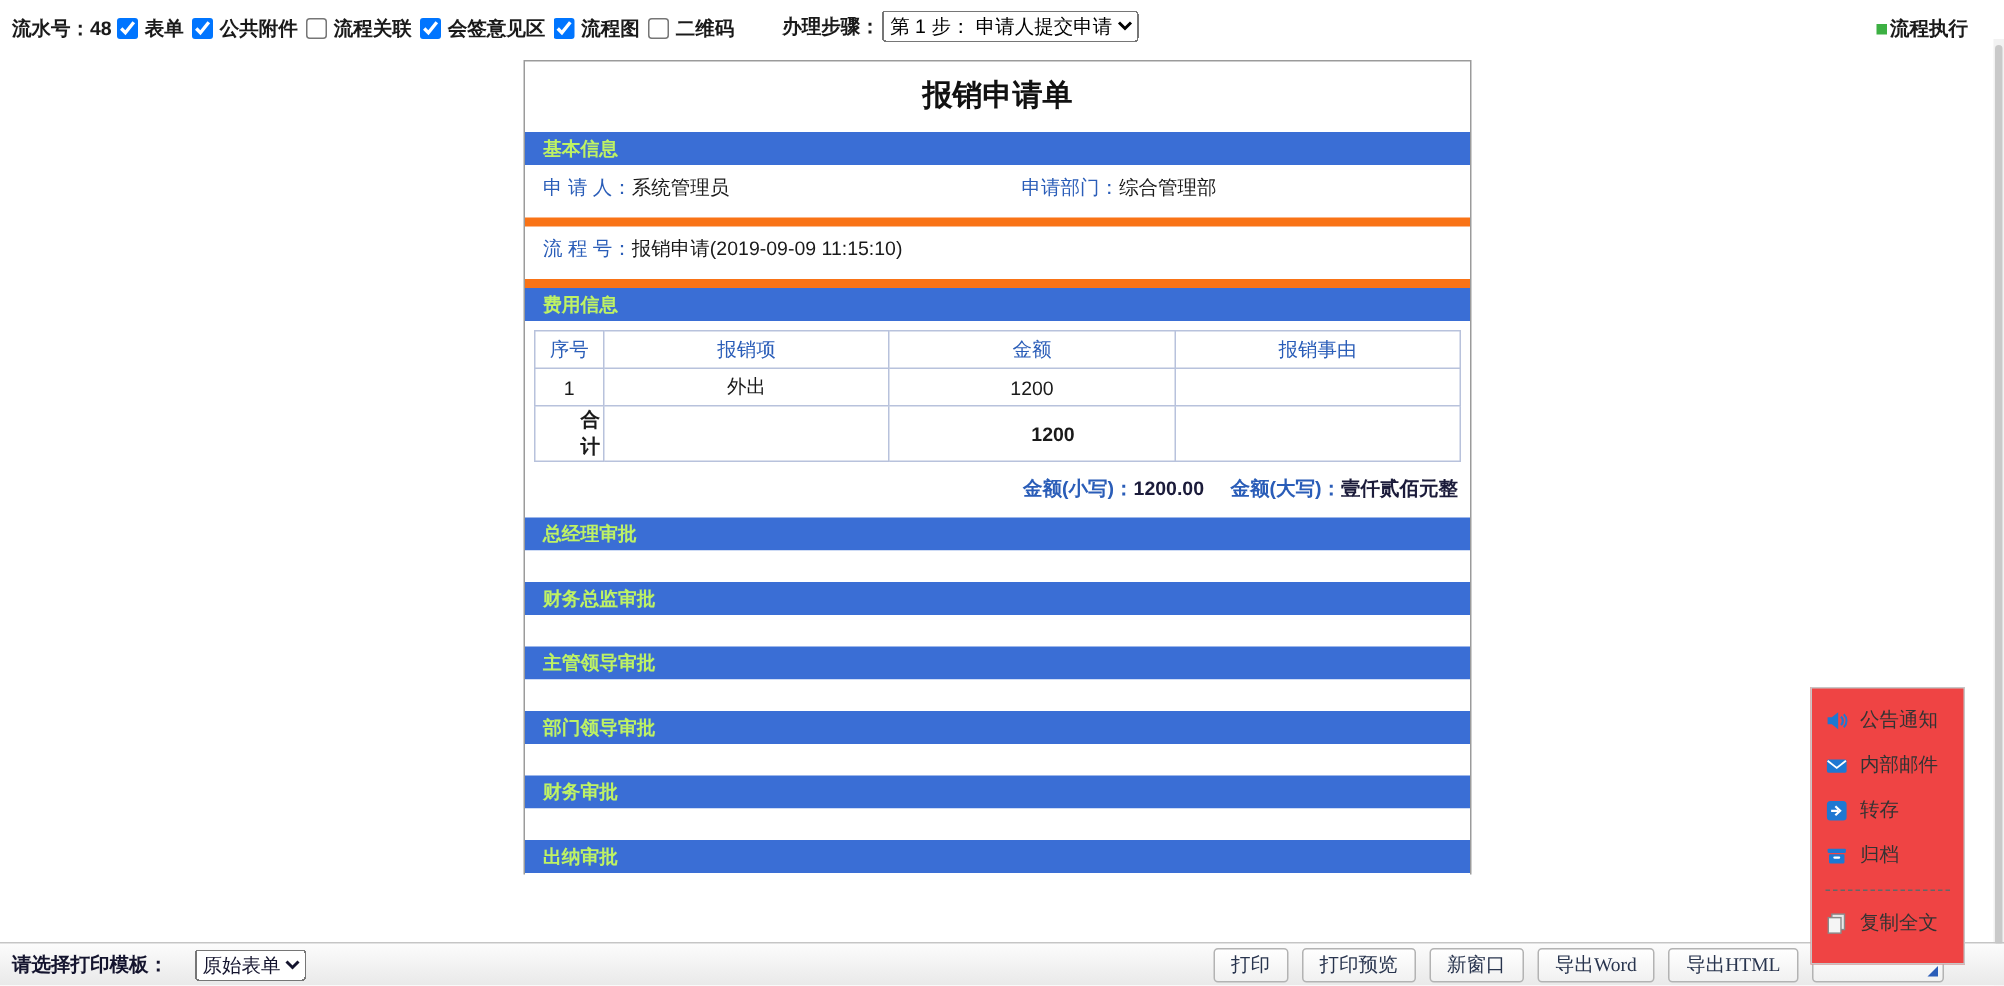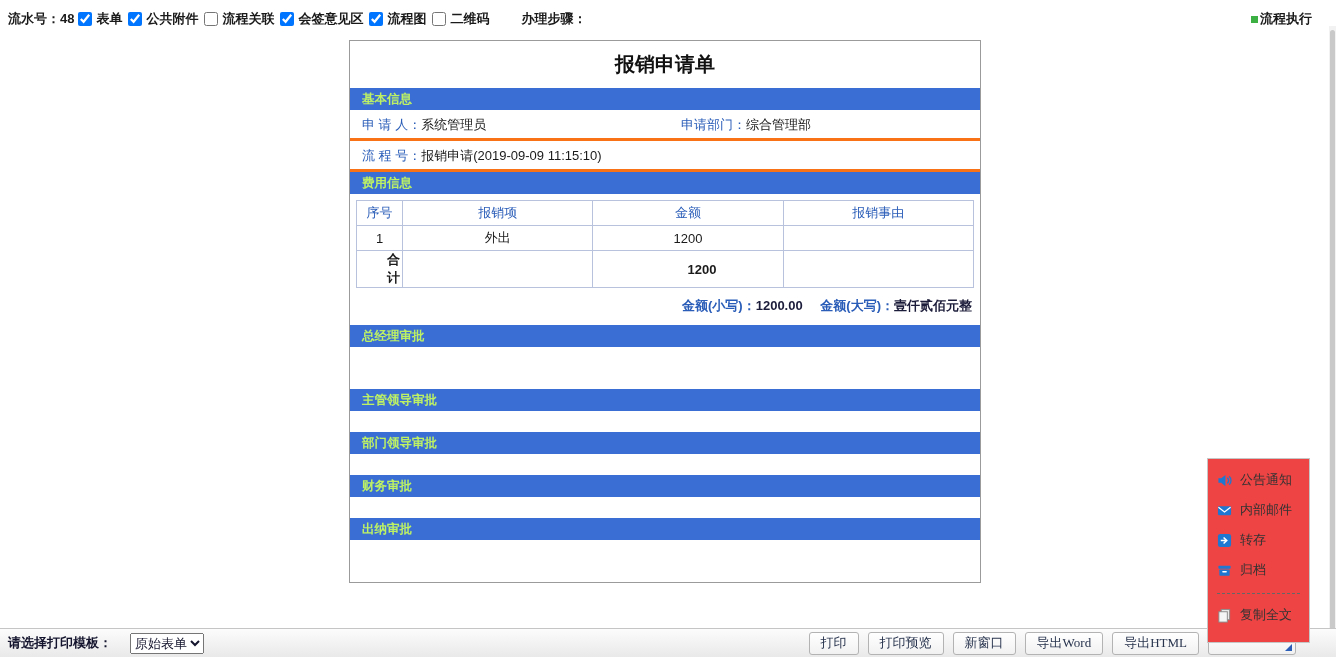--- a/index.html
+++ b/index.html
@@ -24,21 +24,21 @@
   .scrollbar-track { position:absolute; top:26px; right:0; bottom:0; width:7px; background:#f2f2f2; }
   .scrollbar-thumb { position:absolute; top:4px; right:1px; width:5px; height:600px;
     background:#c9c9c9; border-radius:3px; }
 
   
   .form-wrap { position:absolute; left:349px; top:40px; width:632px; height:543px;
     background:#fff; border:1px solid #9b9b9b; }
   .form-title { height:47px; line-height:47px; text-align:center; font-size:20px; font-weight:bold; color:#111; }
   .sec-bar { height:22px; line-height:22px; background:#3a6ed5; color:#bef264;
     font-weight:bold; font-size:12.5px; padding-left:12px; }
-  .basic-row { height:31px; line-height:29px; border-bottom:3px solid #f97316; position:relative; }
+  .basic-row { height:41px; line-height:29px; border-bottom:6px solid #f97316; position:relative; }
   .basic-row:last-of-type { border-bottom:none; }
   .basic-row .cell-left { position:absolute; left:12px; top:0; }
   .basic-row .cell-right { position:absolute; left:331px; top:0; }
   .lbl { color:#2a5db8; }
   .val { color:#1a1a1a; }
 
   .fee-body { padding:6px 6px 0 6px; }
   table.fee { width:100%; border-collapse:collapse; table-layout:fixed; }
   table.fee th, table.fee td { border:1px solid #b8c2dc; height:25px; text-align:center;
     font-size:13px; font-weight:normal; }
@@ -100,20 +100,23 @@
     <input type="checkbox" checked="" style="">
     <label>流程图</label>
   </span>
   <span class="cb-group">
     <input type="checkbox" style="">
     <label>二维码</label>
   </span>
 
   <span class="step-wrap">
     <span class="step-label">办理步骤：</span>
+    <select class="step-select">
+      <option>第 1 步： 申请人提交申请</option>
+    </select>
   </span>
 
   <span class="flow-exec">
     <span class="green-sq"></span>
     <span>流程执行</span>
   </span>
 </div>
 
 <div class="scrollbar-track">
   <div class="scrollbar-thumb"></div>
@@ -162,20 +165,21 @@
     </tbody>
       </table>
   </div>
   <div class="amount-line">
     <span class="lbl">金额(小写)：</span><span class="amt-val">1200.00</span>
     <span class="lbl">金额(大写)：</span><span class="amt-val">壹仟贰佰元整</span>
   </div>
 
   <div class="sec-bar">总经理审批</div>
   <div class="approval-gap"></div>
+  <div class="sec-bar">财务总监审批</div>
   <div class="approval-gap"></div>
   <div class="sec-bar">主管领导审批</div>
   <div class="approval-gap"></div>
   <div class="sec-bar">部门领导审批</div>
   <div class="approval-gap"></div>
   <div class="sec-bar">财务审批</div>
   <div class="approval-gap"></div>
   <div class="sec-bar">出纳审批</div>
   <div class="approval-gap"></div>
 </div>

